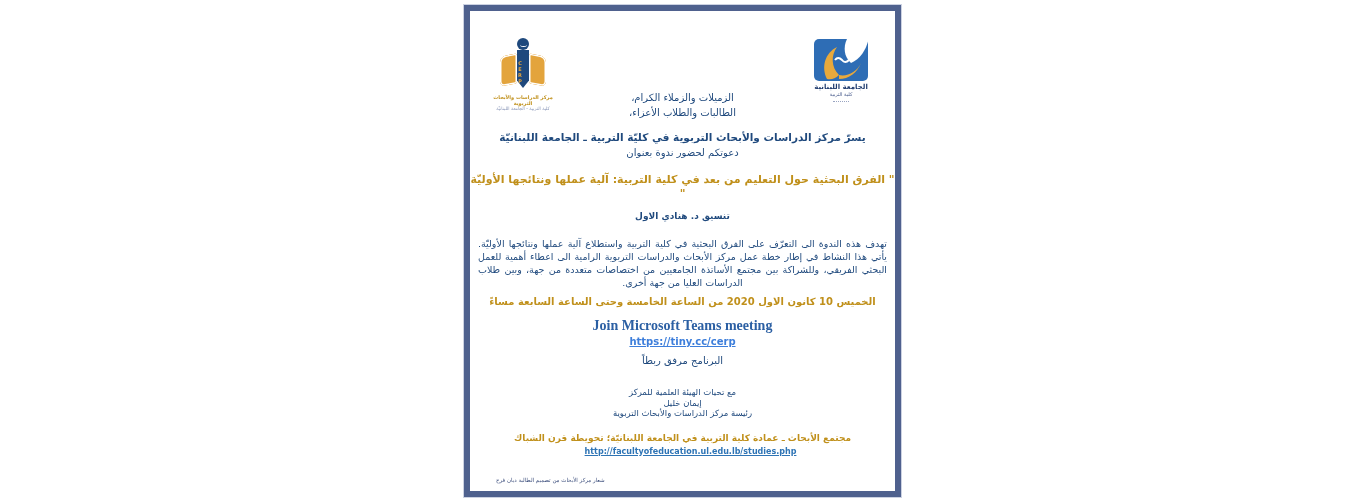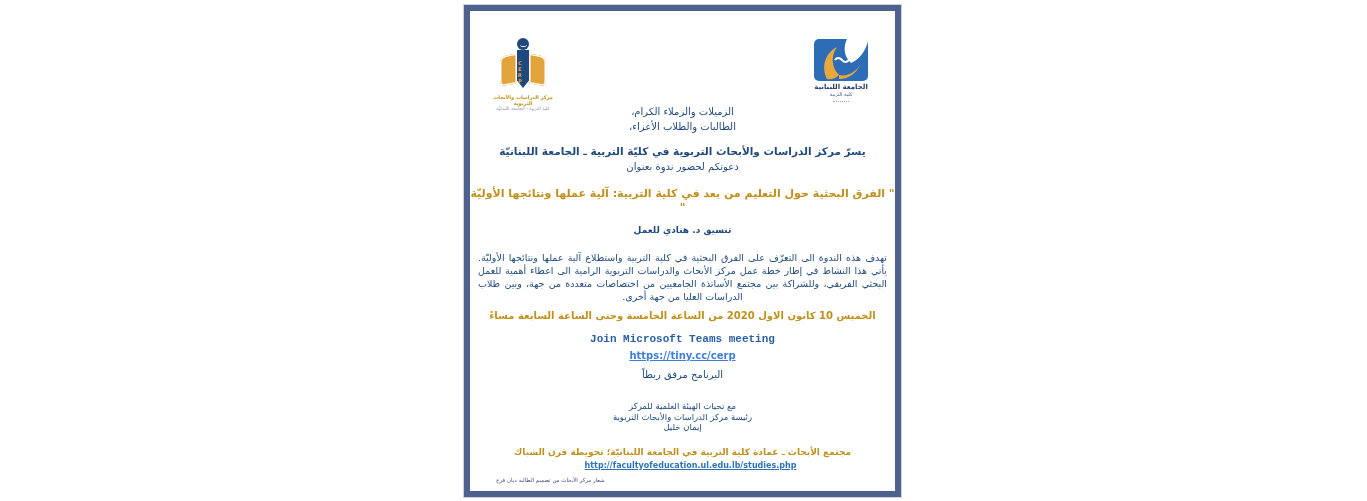--- a/index.html
+++ b/index.html
@@ -59,21 +59,21 @@
   
   .ul-logo { width: 72px; text-align: center; }
   .ul-mark { display: block; margin: 0 auto; }
   .ul-name { direction: rtl; font-size: 7px; font-weight: bold; color: #1F3B6E; margin-top: 2px; line-height: 8px; }
   .ul-faculty { direction: rtl; font-size: 5px; color: #46598a; line-height: 7px; }
   .ul-flourish { width: 16px; height: 3px; margin: 1px auto 0; border-bottom: 1px dotted #9aa5c2; }
 
   
   .content { direction: rtl; text-align: center; color: #1F497D; }
 
-  .greeting { margin-top: 17px; font-size: 10px; line-height: 15px; }
+  .greeting { margin-top: 3px; font-size: 10px; line-height: 15px; }
   .intro { margin-top: 10px; }
   .intro .bold-line { font-size: 10.5px; font-weight: bold; line-height: 15px; }
   .intro .plain-line { font-size: 10px; line-height: 15px; }
 
   .seminar-title {
     margin-top: 13px;
     color: #C0901B; font-weight: bold; font-size: 11px; line-height: 14px;
   }
   .coordinator { margin-top: 9px; font-size: 9px; font-weight: bold; line-height: 12px; }
 
@@ -83,22 +83,22 @@
     text-align: justify; text-align-last: center;
   }
 
   .schedule {
     margin-top: 6px;
     color: #C0901B; font-weight: bold; font-size: 10px; line-height: 13px;
   }
 
   .teams-join {
     margin-top: 11px; direction: ltr;
-    font-family: Liberation Mono, monospace;
-    color: #2B5FA3; font-weight: bold; font-size: 11px; line-height: 13px;
+    font-family: Liberation Serif, serif;
+    color: #2B5FA3; font-weight: bold; font-size: 14px; line-height: 13px;
   }
   .teams-link {
     display: block; margin-top: 3px; direction: ltr;
     color: #3D7EDB; font-weight: bold; font-size: 10px; line-height: 13px;
     text-decoration: underline;
   }
   .attachment-note { margin-top: 6px; font-size: 10px; line-height: 14px; }
 
   .signature { margin-top: 19px; font-size: 8.5px; line-height: 10.5px; }
 
@@ -159,34 +159,34 @@
       <div>الزميلات والزملاء الكرام،</div>
       <div>الطالبات والطلاب الأعزاء،</div>
     </div>
 
     <div class="intro">
       <div class="bold-line">يسرّ مركز الدراسات والأبحاث التربوية في كليّة التربية ـ الجامعة اللبنانيّة</div>
       <div class="plain-line">دعوتكم لحضور ندوة بعنوان</div>
     </div>
 
     <div class="seminar-title">" الفرق البحثية حول التعليم من بعد في كلية التربية: آلية عملها ونتائجها الأوليّة "</div>
-    <div class="coordinator">تنسيق د. هنادي للعمل</div>
+    <div class="coordinator">تنسيق د. هنادي الاول</div>
 
     <div class="description">تهدف هذه الندوة الى التعرّف على الفرق البحثية في كلية التربية واستطلاع آلية عملها ونتائجها الأوليّة. يأتي هذا النشاط في إطار خطة عمل مركز الأبحاث والدراسات التربوية الرامية الى اعطاء أهمية للعمل البحثي الفريقي، وللشراكة بين مجتمع الأساتذة الجامعيين من اختصاصات متعددة من جهة، وبين طلاب الدراسات العليا من جهة أخرى.</div>
 
     <div class="schedule">الخميس 10 كانون الاول 2020 من الساعة الخامسة وحتى الساعة السابعة مساءً</div>
 
     <div class="teams-join">Join Microsoft Teams meeting</div>
     <a href="#" class="teams-link">https://tiny.cc/cerp</a>
     <div class="attachment-note">البرنامج مرفق ربطاً</div>
 
     <div class="signature">
       <div>مع تحيات الهيئة العلمية للمركز</div>
+      <div>إيمان خليل</div>
       <div>رئيسة مركز الدراسات والأبحاث التربوية</div>
-      <div>إيمان خليل</div>
     </div>
 
     <div class="footer-address">مجتمع الأبحاث ـ عمادة كلية التربية في الجامعة اللبنانيّة؛ تحويطة قرن الشباك</div>
     <a href="#" class="footer-link">http://facultyofeducation.ul.edu.lb/studies.php</a>
 
   </div>
 
   <div class="credit">شعار مركز الأبحاث من تصميم الطالبة ديان فرح</div>
 
 </div>

